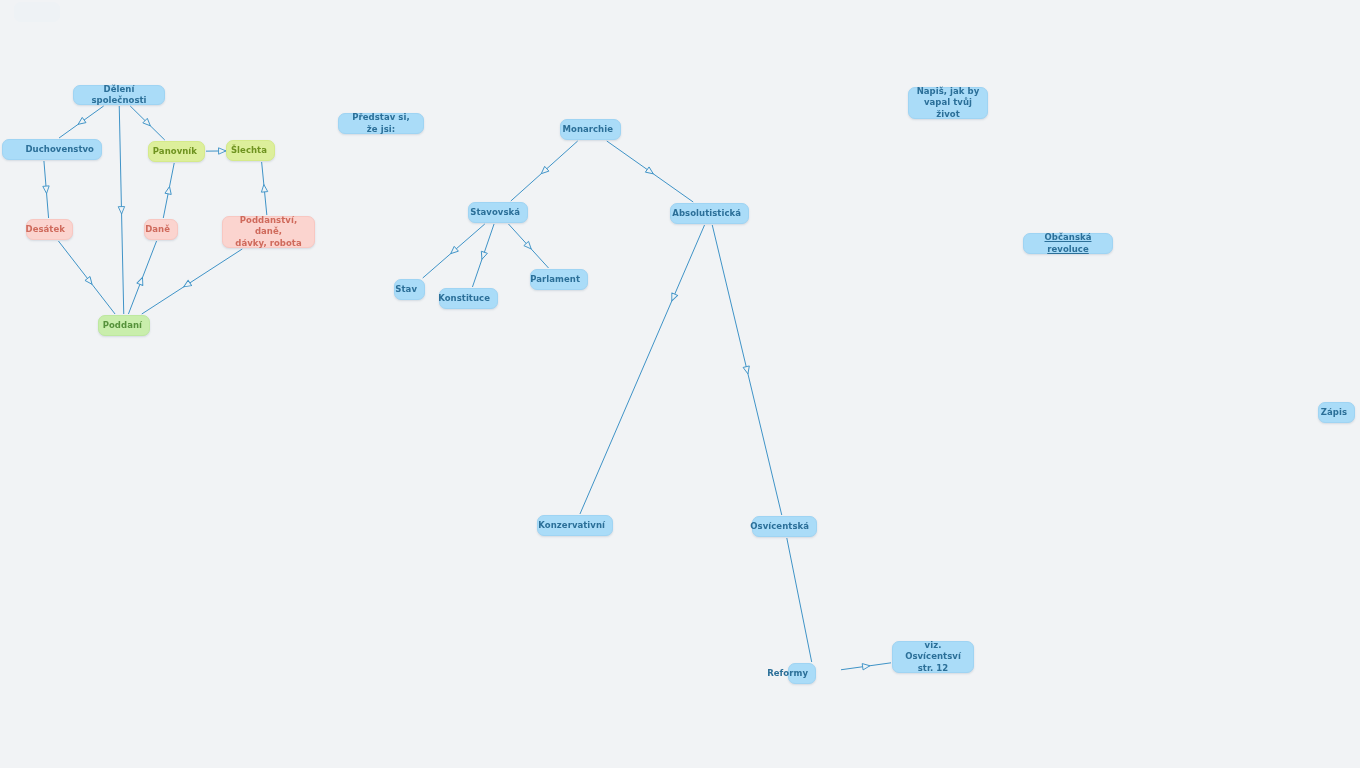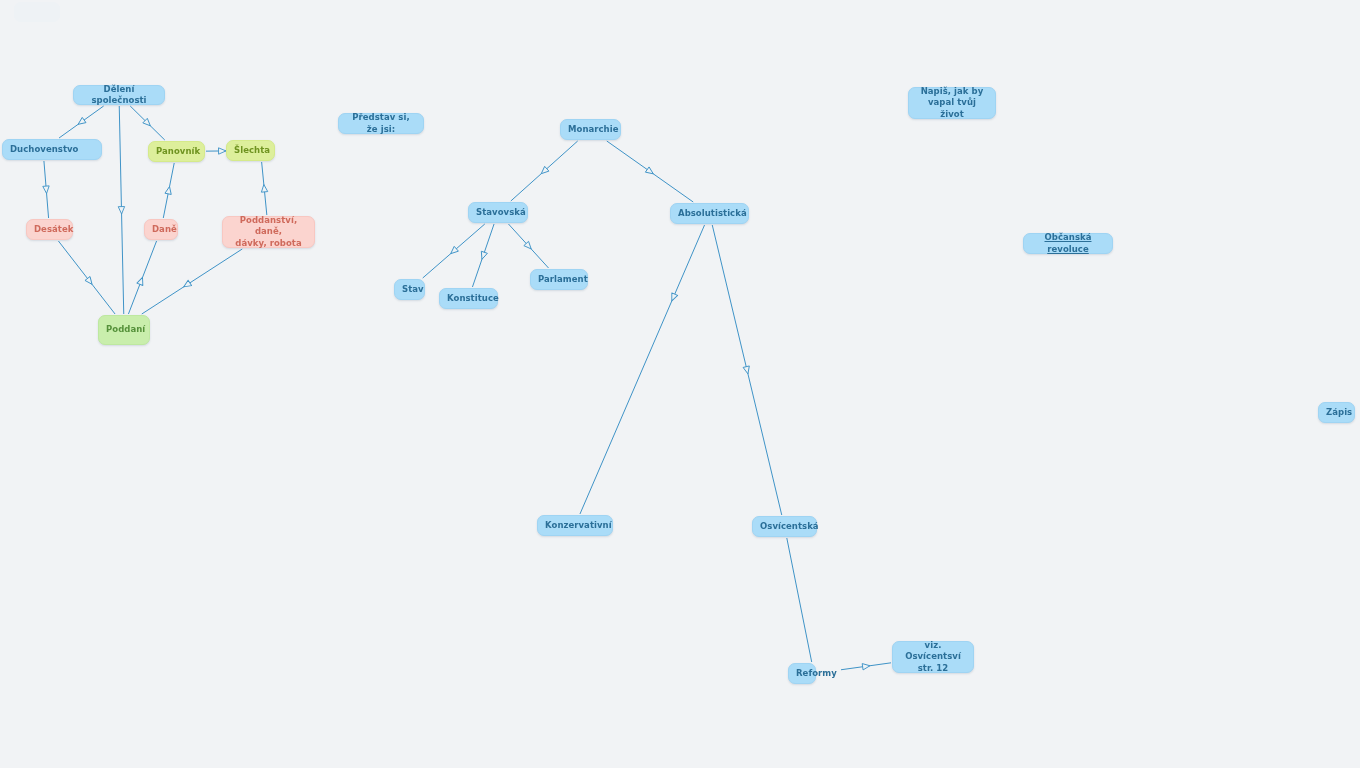--- a/index.html
+++ b/index.html
@@ -24,21 +24,21 @@
     top: 0;
     width: 1360px;
     height: 768px;
     pointer-events: none;
   }
   .node {
     position: absolute;
     box-sizing: border-box;
     display: flex;
     align-items: center;
-    justify-content: flex-start;
+    justify-content: flex-end;
     text-align: center;
     border-radius: 7px;
     font-size: 8.5px;
     font-weight: bold;
     line-height: 1.30;
     letter-spacing: 0.05px;
     padding: 3px 7px;
     white-space: pre-line;
     box-shadow: 0 1px 2px rgba(60,90,120,0.16);
     user-select: none;
@@ -155,31 +155,31 @@
   <div id="node-layer">
       <div class="node faint" style="left: 14px; top: 2px; width: 46px; height: 20px;"><span></span></div>
       <div class="node blue" style="left: 73px; top: 85px; width: 92px; height: 20px;"><span>Dělení společnosti</span></div>
       <div class="node blue" style="left: 2px; top: 139px; width: 100px; height: 21px;"><span>Duchovenstvo</span></div>
       <div class="node yellowgreen" style="left: 148px; top: 141px; width: 57px; height: 21px;"><span>Panovník</span></div>
       <div class="node yellowgreen" style="left: 226px; top: 140px; width: 49px; height: 21px;"><span>Šlechta</span></div>
       <div class="node pink" style="left: 26px; top: 219px; width: 47px; height: 21px;"><span>Desátek</span></div>
       <div class="node pink" style="left: 144px; top: 219px; width: 34px; height: 21px;"><span>Daně</span></div>
       <div class="node pink" style="left: 222px; top: 216px; width: 93px; height: 32px;"><span>Poddanství, daně,
 dávky, robota</span></div>
-      <div class="node green" style="left: 98px; top: 315px; width: 52px; height: 30px;"><span>Poddaní</span></div>
+      <div class="node green" style="left: 98px; top: 315px; width: 52px; height: 21px;"><span>Poddaní</span></div>
       <div class="node blue" style="left: 338px; top: 113px; width: 86px; height: 21px;"><span>Představ si, že jsi:</span></div>
       <div class="node blue" style="left: 560px; top: 119px; width: 61px; height: 21px;"><span>Monarchie</span></div>
       <div class="node blue" style="left: 468px; top: 202px; width: 60px; height: 21px;"><span>Stavovská</span></div>
       <div class="node blue" style="left: 670px; top: 203px; width: 79px; height: 21px;"><span>Absolutistická</span></div>
       <div class="node blue" style="left: 394px; top: 279px; width: 31px; height: 21px;"><span>Stav</span></div>
       <div class="node blue" style="left: 439px; top: 288px; width: 59px; height: 21px;"><span>Konstituce</span></div>
       <div class="node blue" style="left: 530px; top: 269px; width: 58px; height: 21px;"><span>Parlament</span></div>
       <div class="node blue" style="left: 537px; top: 515px; width: 76px; height: 21px;"><span>Konzervativní</span></div>
       <div class="node blue" style="left: 752px; top: 516px; width: 65px; height: 21px;"><span>Osvícentská</span></div>
       <div class="node blue" style="left: 788px; top: 663px; width: 28px; height: 21px;"><span>Reformy</span></div>
       <div class="node blue" style="left: 892px; top: 641px; width: 82px; height: 32px;"><span>viz. Osvícentsví
 str. 12</span></div>
-      <div class="node blue" style="left: 908px; top: 87px; width: 88px; height: 32px;"><span>Napiš, jak by
+      <div class="node blue" style="left: 908px; top: 87px; width: 80px; height: 32px;"><span>Napiš, jak by
 vapal tvůj život</span></div>
       <div class="node blue" style="left: 1023px; top: 233px; width: 90px; height: 21px; text-decoration: underline;"><span>Občanská revoluce</span></div>
       <div class="node blue" style="left: 1318px; top: 402px; width: 37px; height: 21px;"><span>Zápis</span></div>
     </div>
 </div>
 
 </body></html>

